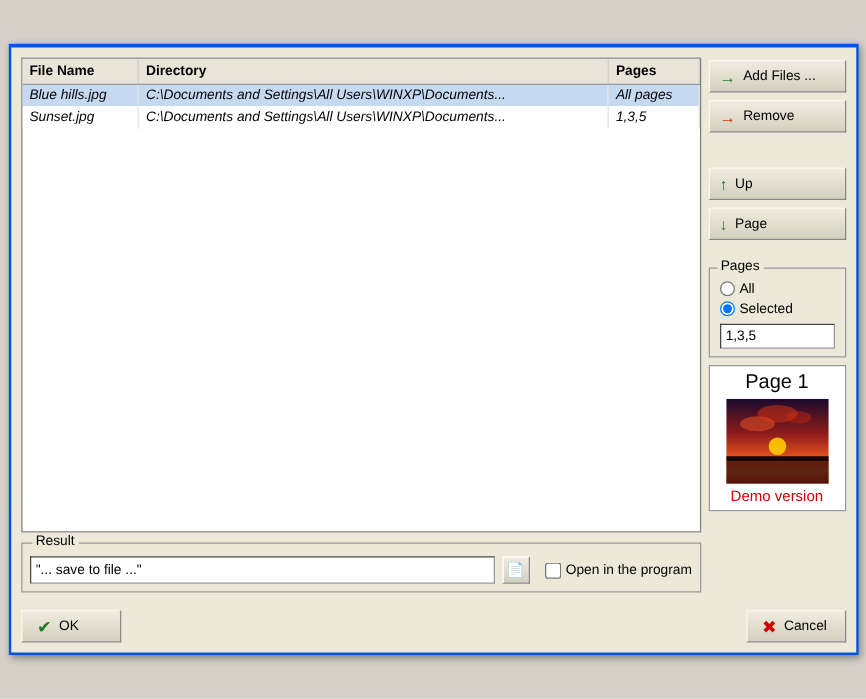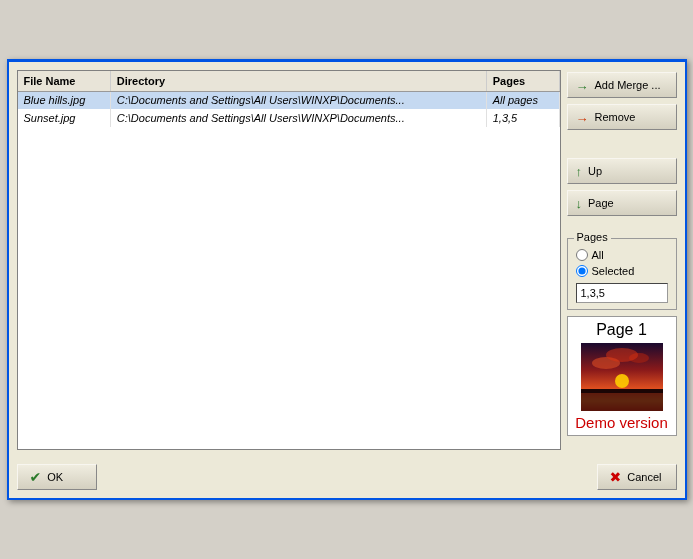--- a/index.html
+++ b/index.html
@@ -232,21 +232,21 @@
       margin-bottom: 4px;
     }
     .preview-img {
       width: 82px;
       height: 68px;
       display: block;
       margin: 0 auto;
     }
     .demo-text {
       color: #cc0000;
-      font-size: 15px;
+      font-size: 12px;
       margin-top: 3px;
     }
     .check-icon { color: #2a7a2a; font-size: 14px; }
     .x-icon { color: #cc0000; font-size: 14px; }
     .btn-up-icon { color: #2a7a2a; }
   </style>
 </head>
 <body>
 
 <div class="window">
@@ -273,26 +273,39 @@
             </tr>
             <tr>
               <td>Sunset.jpg</td>
               <td>C:\Documents and Settings\All Users\WINXP\Documents...</td>
               <td>1,3,5</td>
             </tr>
           </tbody>
         </table>
       </div>
 
+      <div class="result-section">
+        <span class="result-label">Result</span>
+        <div class="result-row">
+          <input class="result-input" type="text" value="&quot;... save to file ...&quot;" style="">
+          <button class="result-browse-btn">
+            <span>📄</span>
+          </button>
+          <label class="open-in-program">
+            <input type="checkbox" style="">
+            <span>Open in the program</span>
+          </label>
+        </div>
+      </div>
     </div>
 
     <div class="right-panel">
       <button class="right-btn">
         <span class="arrow-icon">→</span>
-        <span>Add Merge ...</span>
+        <span>Add Files ...</span>
       </button>
       <button class="right-btn">
         <span class="arrow-icon arrow-red">→</span>
         <span>Remove</span>
       </button>
 
       <div style="height:16px;"></div>
 
       <button class="right-btn">
         <span class="arrow-icon btn-up-icon">↑</span>

